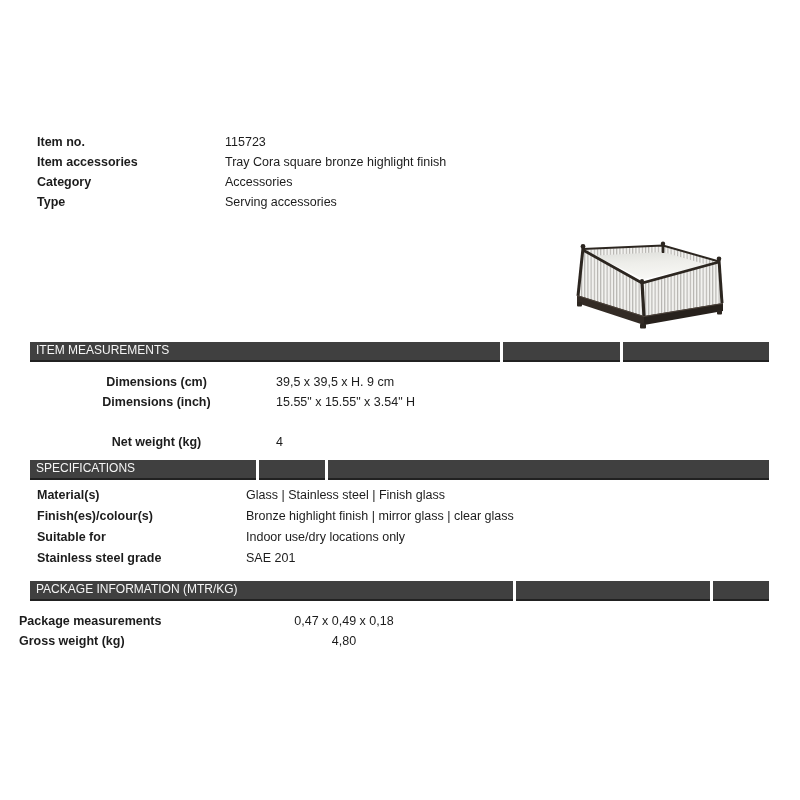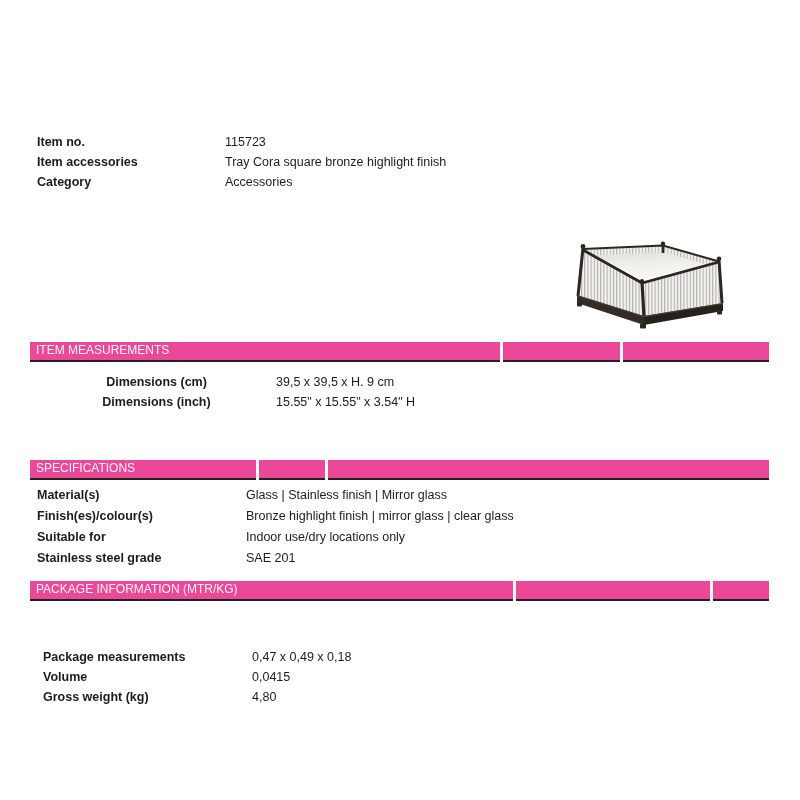--- a/index.html
+++ b/index.html
@@ -18,27 +18,27 @@
   #item-info .lbl{width:188px;}
 
   #measurements-rows{left:30px;top:374px;width:739px;text-align:center;}
   #measurements-rows .lbl{width:239px;}
   #measurements-rows .row.spaced{margin-top:20px;}
 
   #specs-rows{left:30px;top:487px;width:739px;}
   #specs-rows .row{height:21px;}
   #specs-rows .lbl{width:209px;}
 
-  #package-rows{left:36px;top:613px;width:739px;margin-top:36px;}
+  #package-rows{left:12px;top:613px;width:739px;}
   #package-rows .lbl{width:209px;}
-  #package-rows .val{width:232px;text-align:left;}
+  #package-rows .val{width:232px;text-align:center;}
 
   
   .bar{position:absolute;left:30px;width:739px;height:20px;display:flex;}
-  .seg{background:#ec4899;border-bottom:2px solid #212121;box-sizing:border-box;height:20px;}
+  .seg{background:#404040;border-bottom:2px solid #212121;box-sizing:border-box;height:20px;}
   .seg.gap{margin-right:3px;}
   .seg.titled{color:#f5f5f5;font-size:12px;line-height:17px;padding-left:6px;white-space:nowrap;overflow:hidden;}
   #bar-measurements{top:342px;}
   #bar-specifications{top:460px;}
   #bar-package{top:581px;}
 
   #product-photo{left:565px;top:232px;width:170px;height:105px;}
 </style>
 </head>
 <body>
@@ -48,20 +48,24 @@
     <span class="lbl">Item no.</span>
     <span class="val">115723</span>
   </div>
   <div class="row">
     <span class="lbl">Item accessories</span>
     <span class="val">Tray Cora square bronze highlight finish</span>
   </div>
   <div class="row">
     <span class="lbl">Category</span>
     <span class="val">Accessories</span>
+  </div>
+  <div class="row">
+    <span class="lbl">Type</span>
+    <span class="val">Serving accessories</span>
   </div>
 </div>
 
 <svg id="product-photo" class="abs" viewBox="0 0 170 105" xmlns="http://www.w3.org/2000/svg">
   <defs>
     <pattern id="rods" width="3.2" height="8" patternUnits="userSpaceOnUse">
       <rect width="3.2" height="8" fill="#e9e8e5"></rect>
       <rect x="0" width="1" height="8" fill="#b4b2ae"></rect>
       <rect x="1.9" width="0.8" height="8" fill="#fbfbf9"></rect>
     </pattern>
@@ -111,32 +115,36 @@
 
 <div id="measurements-rows" class="abs">
   <div class="row">
     <span class="lbl">Dimensions (cm)</span>
     <span class="val">39,5 x 39,5 x H. 9 cm</span>
   </div>
   <div class="row">
     <span class="lbl">Dimensions (inch)</span>
     <span class="val">15.55" x 15.55" x 3.54" H</span>
   </div>
+  <div class="row spaced">
+    <span class="lbl">Net weight (kg)</span>
+    <span class="val">4</span>
+  </div>
 </div>
 
 <div id="bar-specifications" class="bar">
   <div class="seg titled gap" style="width:226px">SPECIFICATIONS</div>
   <div class="seg gap" style="width:66px"></div>
   <div class="seg" style="width:441px"></div>
 </div>
 
 <div id="specs-rows" class="abs">
   <div class="row">
     <span class="lbl">Material(s)</span>
-    <span class="val">Glass | Stainless finish | Mirror glass</span>
+    <span class="val">Glass | Stainless steel | Finish glass</span>
   </div>
   <div class="row">
     <span class="lbl">Finish(es)/colour(s)</span>
     <span class="val">Bronze highlight finish | mirror glass | clear glass</span>
   </div>
   <div class="row">
     <span class="lbl">Suitable for</span>
     <span class="val">Indoor use/dry locations only</span>
   </div>
   <div class="row">
@@ -150,20 +158,16 @@
   <div class="seg gap" style="width:214px"></div>
   <div class="seg" style="width:62px"></div>
 </div>
 
 <div id="package-rows" class="abs">
   <div class="row">
     <span class="lbl">Package measurements</span>
     <span class="val">0,47 x 0,49 x 0,18</span>
   </div>
   <div class="row">
-    <span class="lbl">Volume</span>
-    <span class="val">0,0415</span>
-  </div>
-  <div class="row">
     <span class="lbl">Gross weight (kg)</span>
     <span class="val">4,80</span>
   </div>
 </div>
 
 </body></html>

